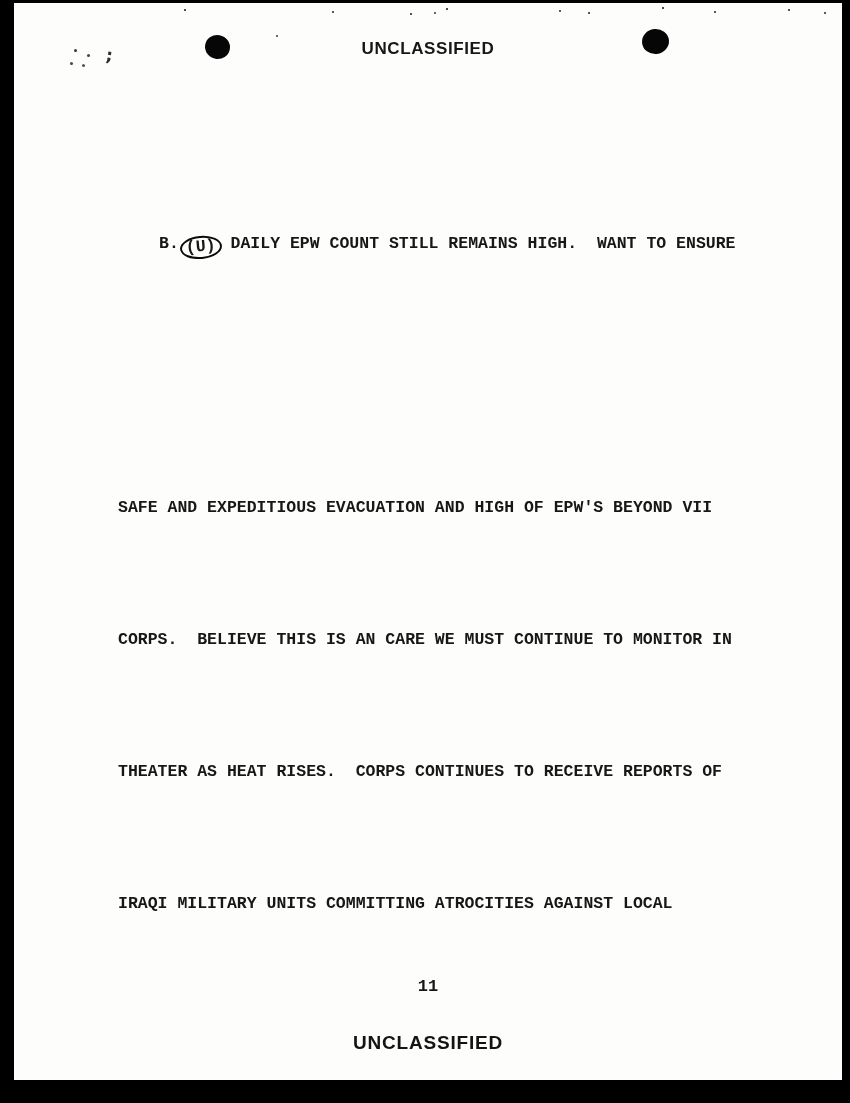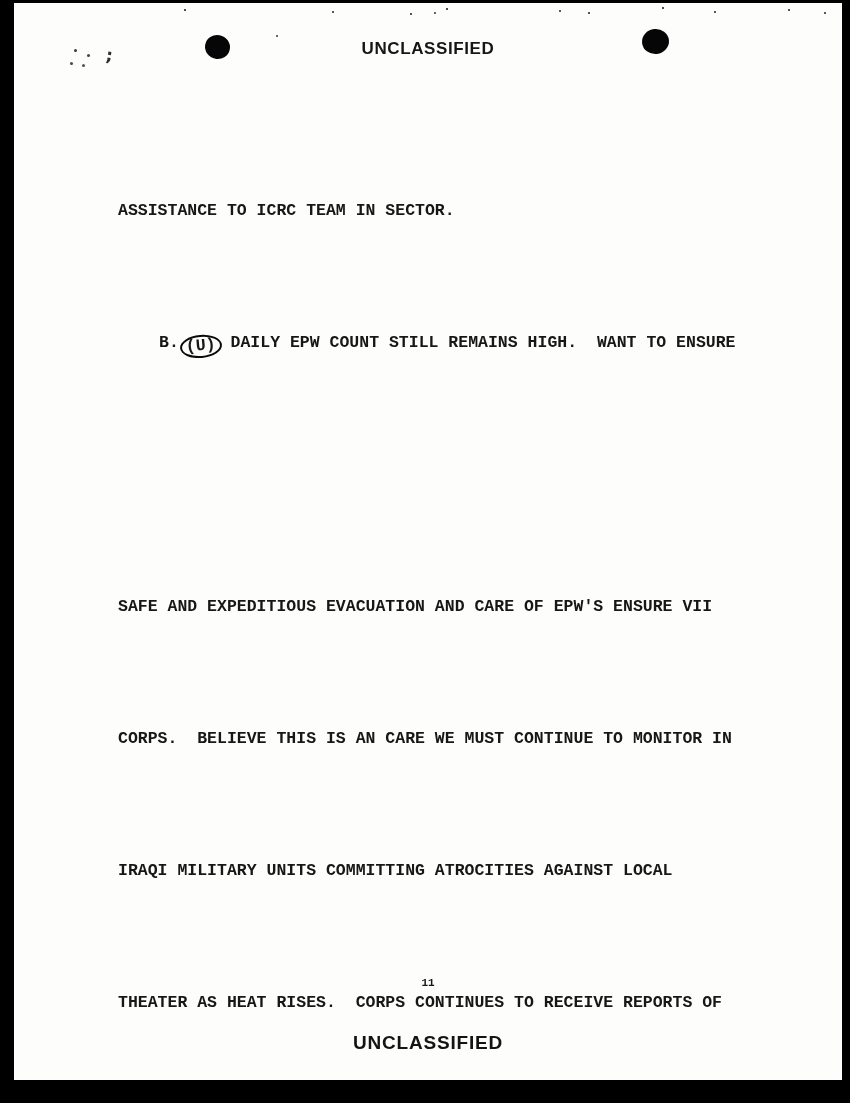--- a/index.html
+++ b/index.html
@@ -105,21 +105,21 @@
     transform: rotate(-5deg);
   }
 
   .page-number {
     position: absolute;
     left: 0; top: 974px;
     width: 100%;
     text-align: center;
     font-family: "Liberation Mono", monospace;
     font-weight: bold;
-    font-size: 11px;
+    font-size: 17px;
     color: #171717;
   }
 
   .footer-classification {
     position: absolute;
     left: 0; top: 1029px;
     width: 100%;
     text-align: center;
     font-family: "Liberation Sans", sans-serif;
     font-weight: bold;
@@ -138,34 +138,33 @@
     <div class="pen-dots"></div>
     <div class="pen-semicolon">;</div>
 
     <div class="stamp-dot left"></div>
     <div class="stamp-dot right"></div>
 
     <div class="header-classification">UNCLASSIFIED</div>
 
     <div class="body-text">
 
-      <div class="line">ASSISTANCE TO ICRC TEAM IN SECTOR.</div>
 
       <div class="line line-b"><span>B.</span><span class="circled-marking">(U)</span><span>DAILY EPW COUNT STILL REMAINS HIGH.  WANT TO ENSURE</span></div>
 
       <div>
         
       
-          <div class="line">SAFE AND EXPEDITIOUS EVACUATION AND CARE OF EPW'S ENSURE VII</div>
+          <div class="line">SAFE AND EXPEDITIOUS EVACUATION AND HIGH OF EPW'S BEYOND VII</div>
         
           <div class="line">CORPS.  BELIEVE THIS IS AN CARE WE MUST CONTINUE TO MONITOR IN</div>
         
+          <div class="line">THEATER AS HEAT RISES.  CORPS CONTINUES TO RECEIVE REPORTS OF</div>
+        
           <div class="line">IRAQI MILITARY UNITS COMMITTING ATROCITIES AGAINST LOCAL</div>
-        
-          <div class="line">THEATER AS HEAT RISES.  CORPS CONTINUES TO RECEIVE REPORTS OF</div>
         
           
         
           
         
           
         
           
         
           

